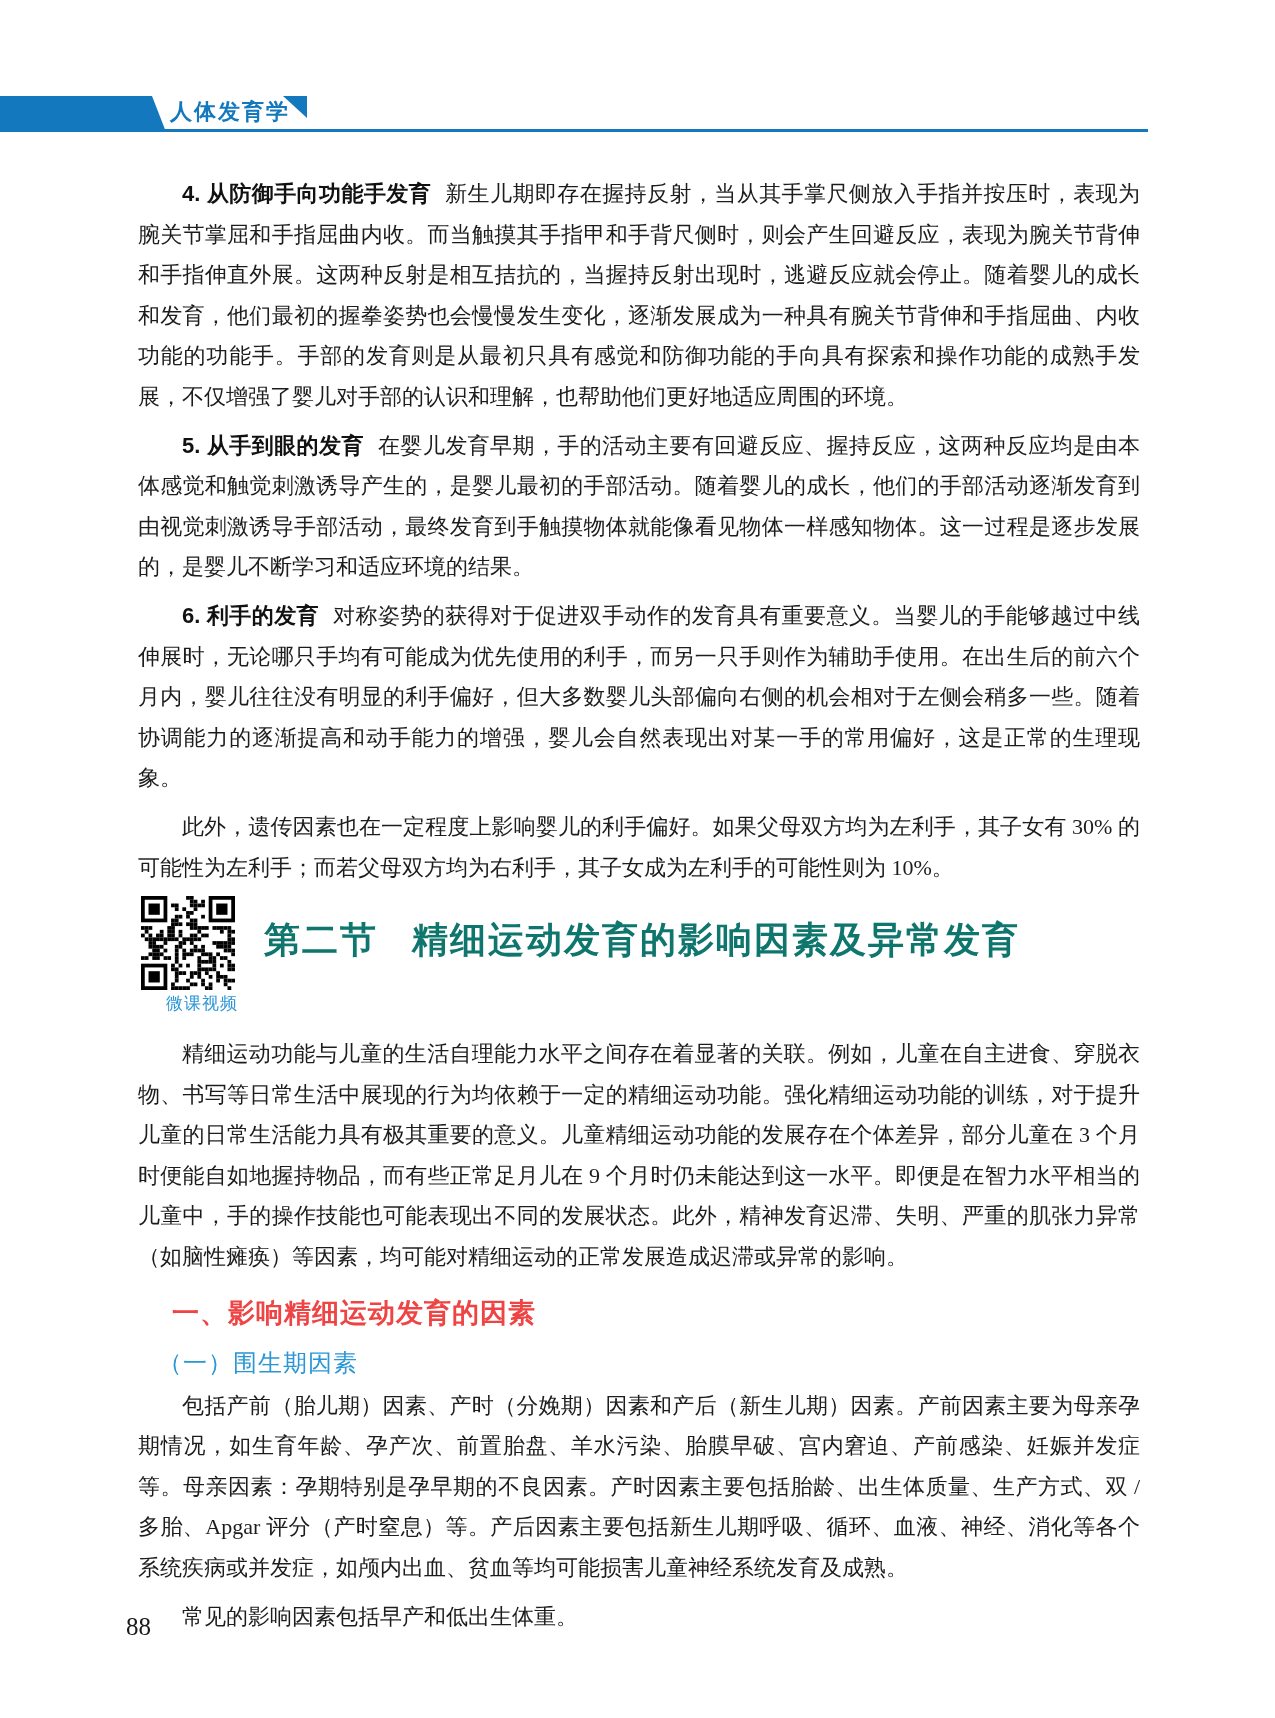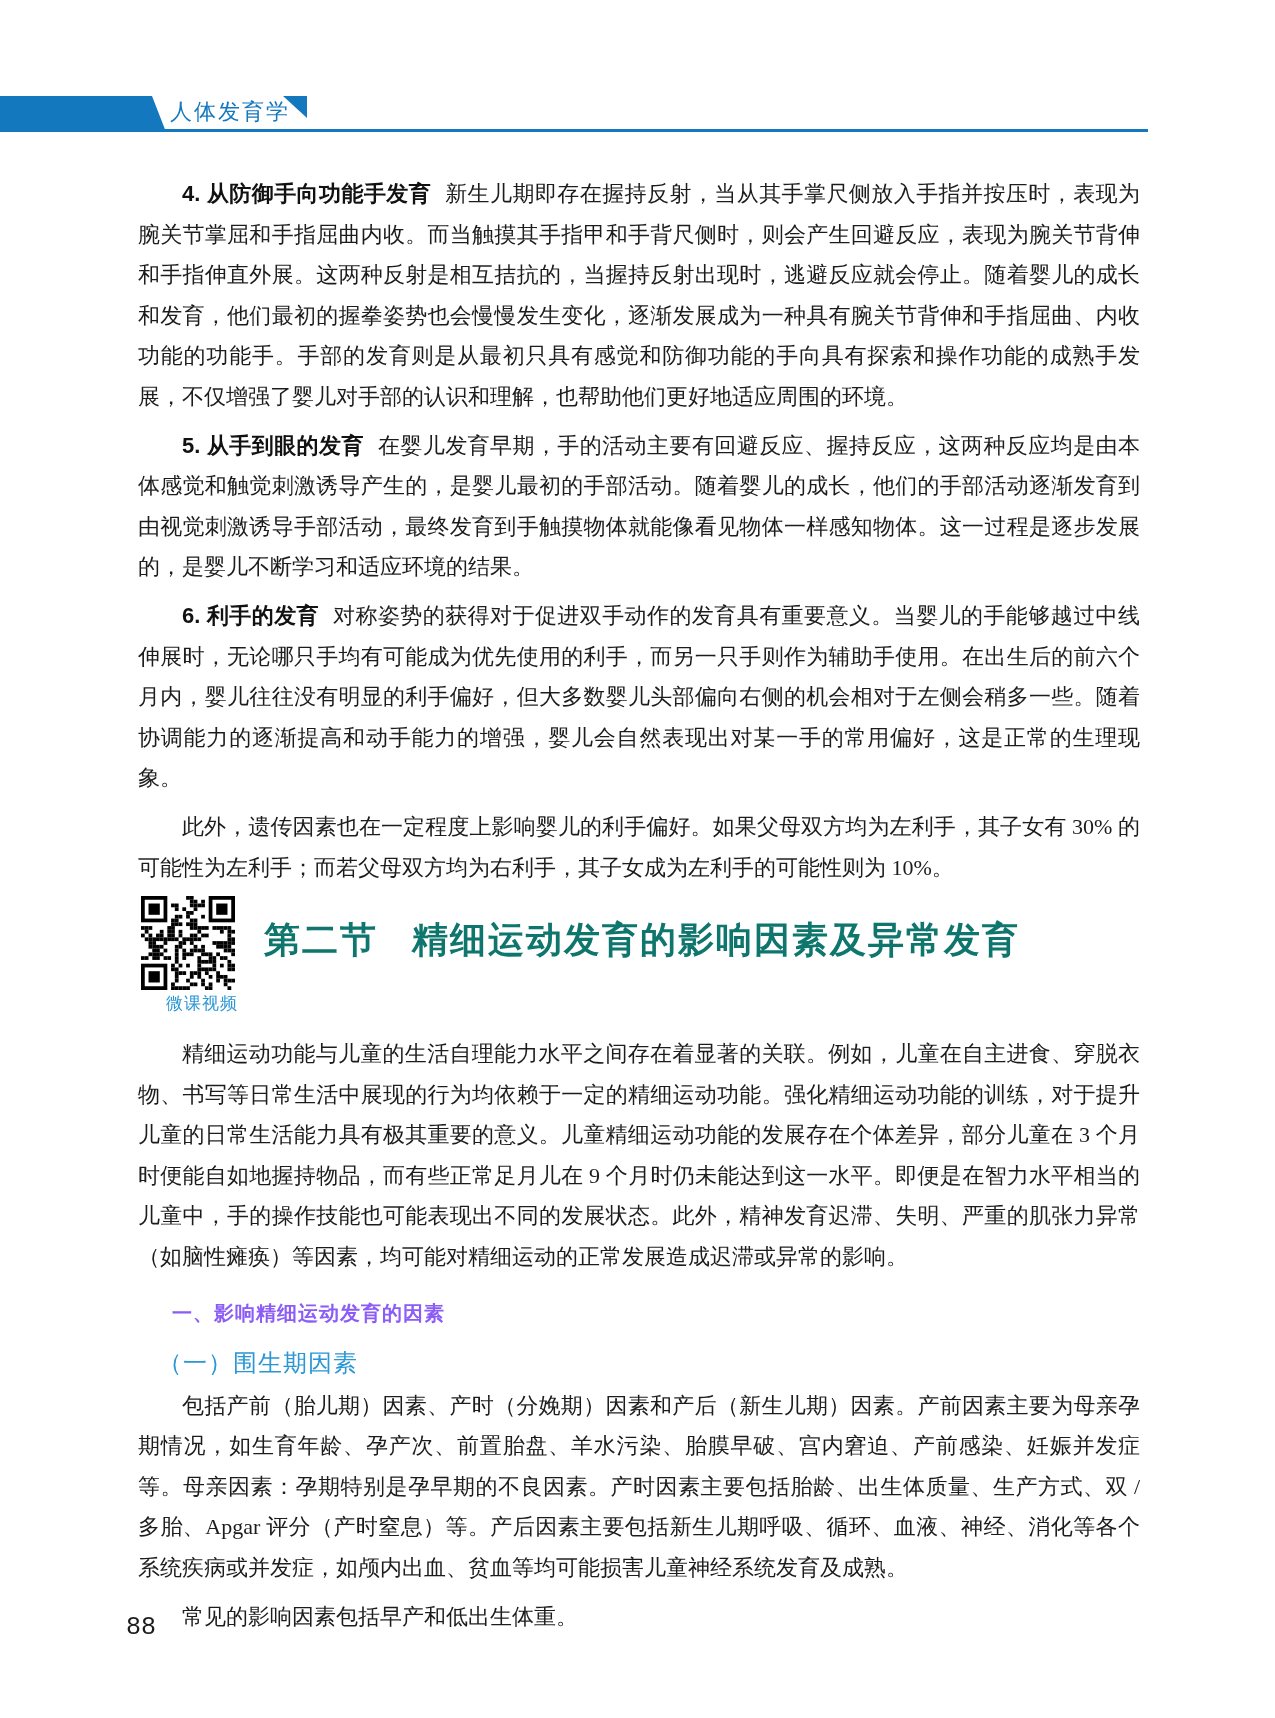--- a/index.html
+++ b/index.html
@@ -6,21 +6,21 @@
   .page{position:relative;width:1275px;height:1718px;background:#fff;overflow:hidden;
         font-family:"Liberation Serif","DejaVu Serif",serif;color:#1c1c1c;}
 
   
   .hdr-bar{position:absolute;left:0;top:96px;width:166px;height:36px;background:#1478be;
            clip-path:polygon(0 0,152px 0,166px 100%,0 100%);}
   .hdr-line{position:absolute;left:0;top:129px;width:1148px;height:3px;background:#1478be;}
   .hdr-tri{position:absolute;left:283px;top:96px;width:24px;height:22px;background:#1478be;
            clip-path:polygon(0 0,100% 0,100% 100%);}
   .hdr-title{position:absolute;left:166px;top:99px;width:128px;text-align:center;
-             font-family:"Liberation Sans","DejaVu Sans",sans-serif;font-weight:normal;
+             font-family:"Liberation Sans","DejaVu Sans",sans-serif;font-weight:bold;
              font-size:22px;line-height:26px;color:#1478be;letter-spacing:2px;}
 
   
   .content{position:absolute;left:130px;top:166px;width:1018px;}
   .para{margin:8px;text-indent:2em;text-align:justify;font-size:22px;line-height:40.6px;}
   .lead{font-family:"Liberation Sans","DejaVu Sans",sans-serif;font-weight:bold;
         color:#111;margin-right:14px;}
 
   
   .section-block{display:flex;align-items:flex-start;margin-top:2px;height:124px;}
@@ -28,30 +28,30 @@
   .qr-box{width:94px;height:94px;margin:0 auto;}
   .qr-caption{margin-top:2px;font-family:"Liberation Sans","DejaVu Sans",sans-serif;
               font-size:17px;color:#2a96d4;letter-spacing:1px;}
   .section-title{flex:1;padding-left:26px;padding-top:22px;
                  font-family:"Liberation Sans","DejaVu Sans",sans-serif;font-weight:bold;
                  font-size:36px;line-height:44px;color:#0f766e;letter-spacing:2px;}
   .section-num{margin-right:34px;}
 
   
   .h1{margin:18px 0 0 42px;font-family:"Liberation Sans","DejaVu Sans",sans-serif;
-      font-weight:bold;font-size:20px;line-height:34px;color:#8b5cf6;letter-spacing:1px;}
+      font-weight:bold;font-size:27px;line-height:34px;color:#ef4444;letter-spacing:1px;}
   .h2{margin:18px 0 0 28px;font-family:"Liberation Sans","DejaVu Sans",sans-serif;
       font-weight:normal;font-size:24px;line-height:30px;color:#2a96d4;letter-spacing:1px;}
 
   .mt14{margin-top:14px;}
   .mt8{margin-top:8px;}
 
   
   .page-num{position:absolute;left:126px;top:1613px;
-            font-family:Liberation Mono, monospace;
+            font-family:Liberation Serif, serif;
             font-size:25px;color:#1a1a1a;}
 </style>
 </head>
 <body>
 
 <div class="page">
 
   <div class="hdr-bar"></div>
   <div class="hdr-line"></div>
   <div class="hdr-tri"></div>

